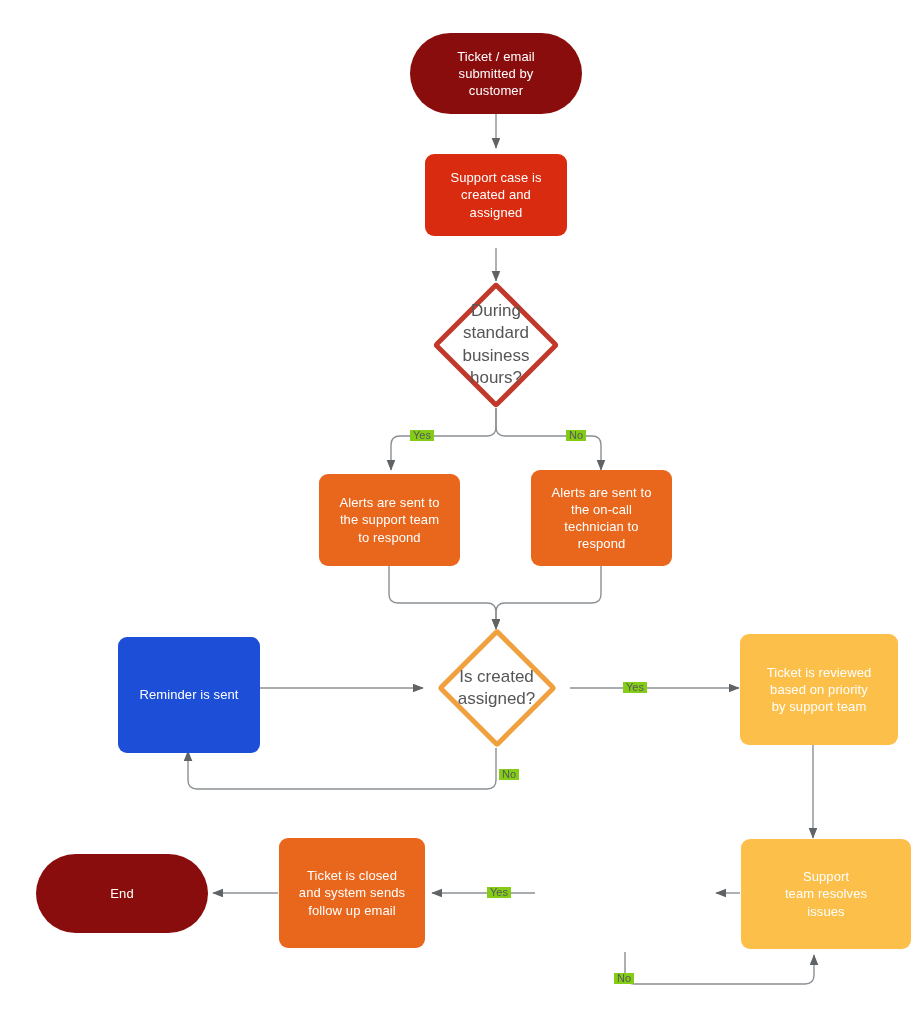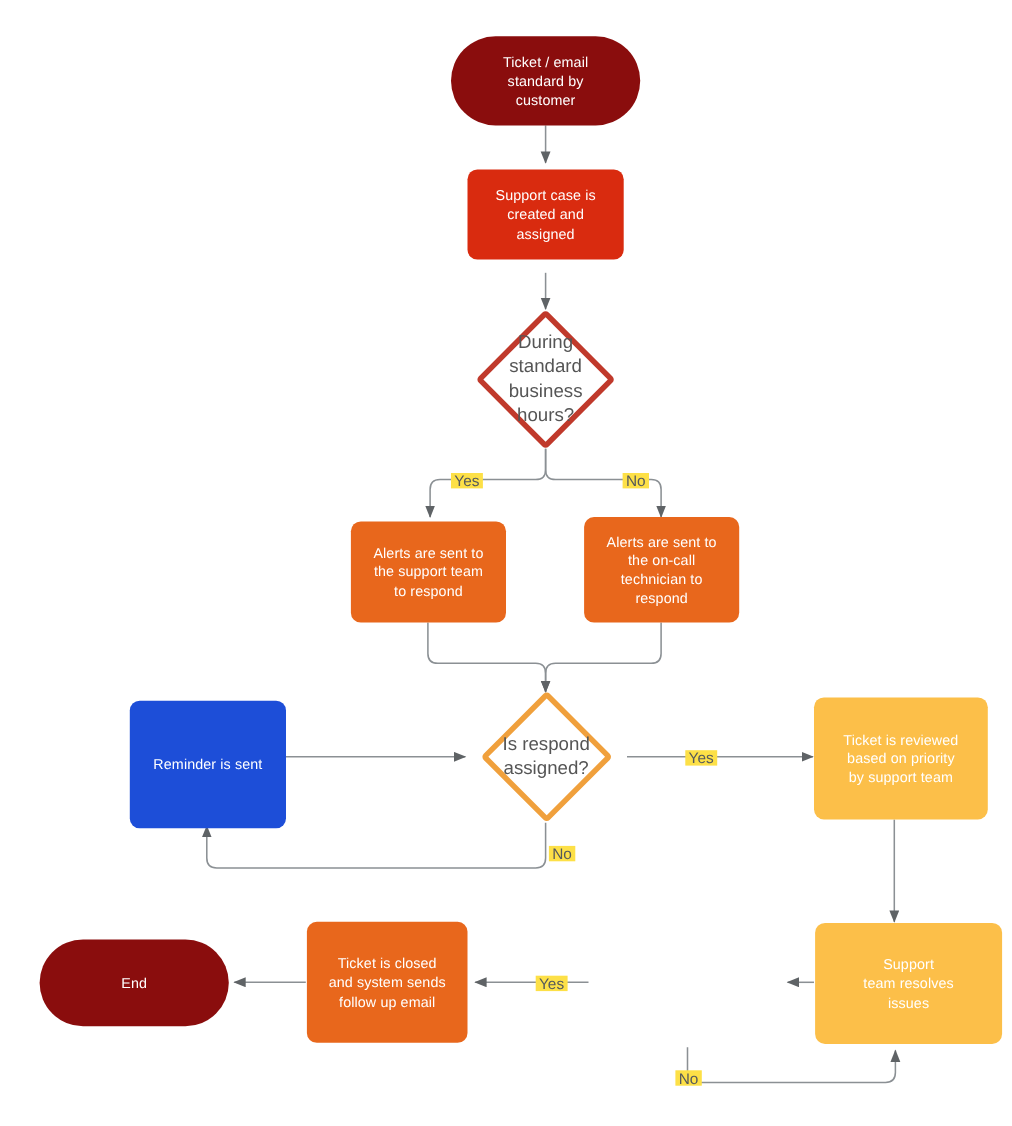--- a/index.html
+++ b/index.html
@@ -75,23 +75,23 @@
     align-items: center;
     justify-content: center;
     text-align: center;
     color: #555555;
     font-size: 17px;
     line-height: 1.32;
     white-space: pre-line;
   }
   .edge-label {
     position: absolute;
-    font-size: 14px;
+    font-size: 11px;
     color: #55595c;
-    background: #fde047;
+    background: #84cc16;
     padding: 0 3px;
     white-space: nowrap;
     line-height: 1;
   }
 </style>
 </head>
 <body>
 
 <div id="canvas">
 
@@ -128,21 +128,21 @@
       <path d="M535,893 L432,893"></path>
 
       <path d="M278,893 L213,893"></path>
 
       <path d="M625,952 L625,975 Q625,984 634,984 L805,984 Q814,984 814,975 L814,955"></path>
     </g>
   </svg>
 
   <div class="node terminator" style="left:410px; top:33px; width:172px; height:81px;">
     <span class="label">Ticket / email
-standard by
+submitted by
 customer</span>
   </div>
 
   <div class="node process" style="left:425px; top:154px; width:142px; height:82px; background:#d92b0f;">
     <span class="label">Support case is
 created and
 assigned</span>
   </div>
 
   <div class="decision" style="left:406px; top:281px; width:180px; height:127px;">
@@ -165,21 +165,21 @@
 technician to
 respond</span>
   </div>
 
   <div class="node process" style="left:118px; top:637px; width:142px; height:116px; background:#1d4ed8;">
     <span class="label">Reminder is sent</span>
   </div>
 
   <div class="decision" style="left:423px; top:628px; width:147px; height:120px;">
     <div class="dshape" style="width:85px; height:85px; border-width:5px; border-color:#f0a03c;"></div>
-    <div class="dtext">Is respond
+    <div class="dtext">Is created
 assigned?</div>
   </div>
 
   <div class="node process" style="left:740px; top:634px; width:158px; height:111px; background:#fcbf49;">
     <span class="label">Ticket is reviewed
 based on priority
 by support team</span>
   </div>
 
   <div class="node process" style="left:741px; top:839px; width:170px; height:110px; background:#fcbf49;">

